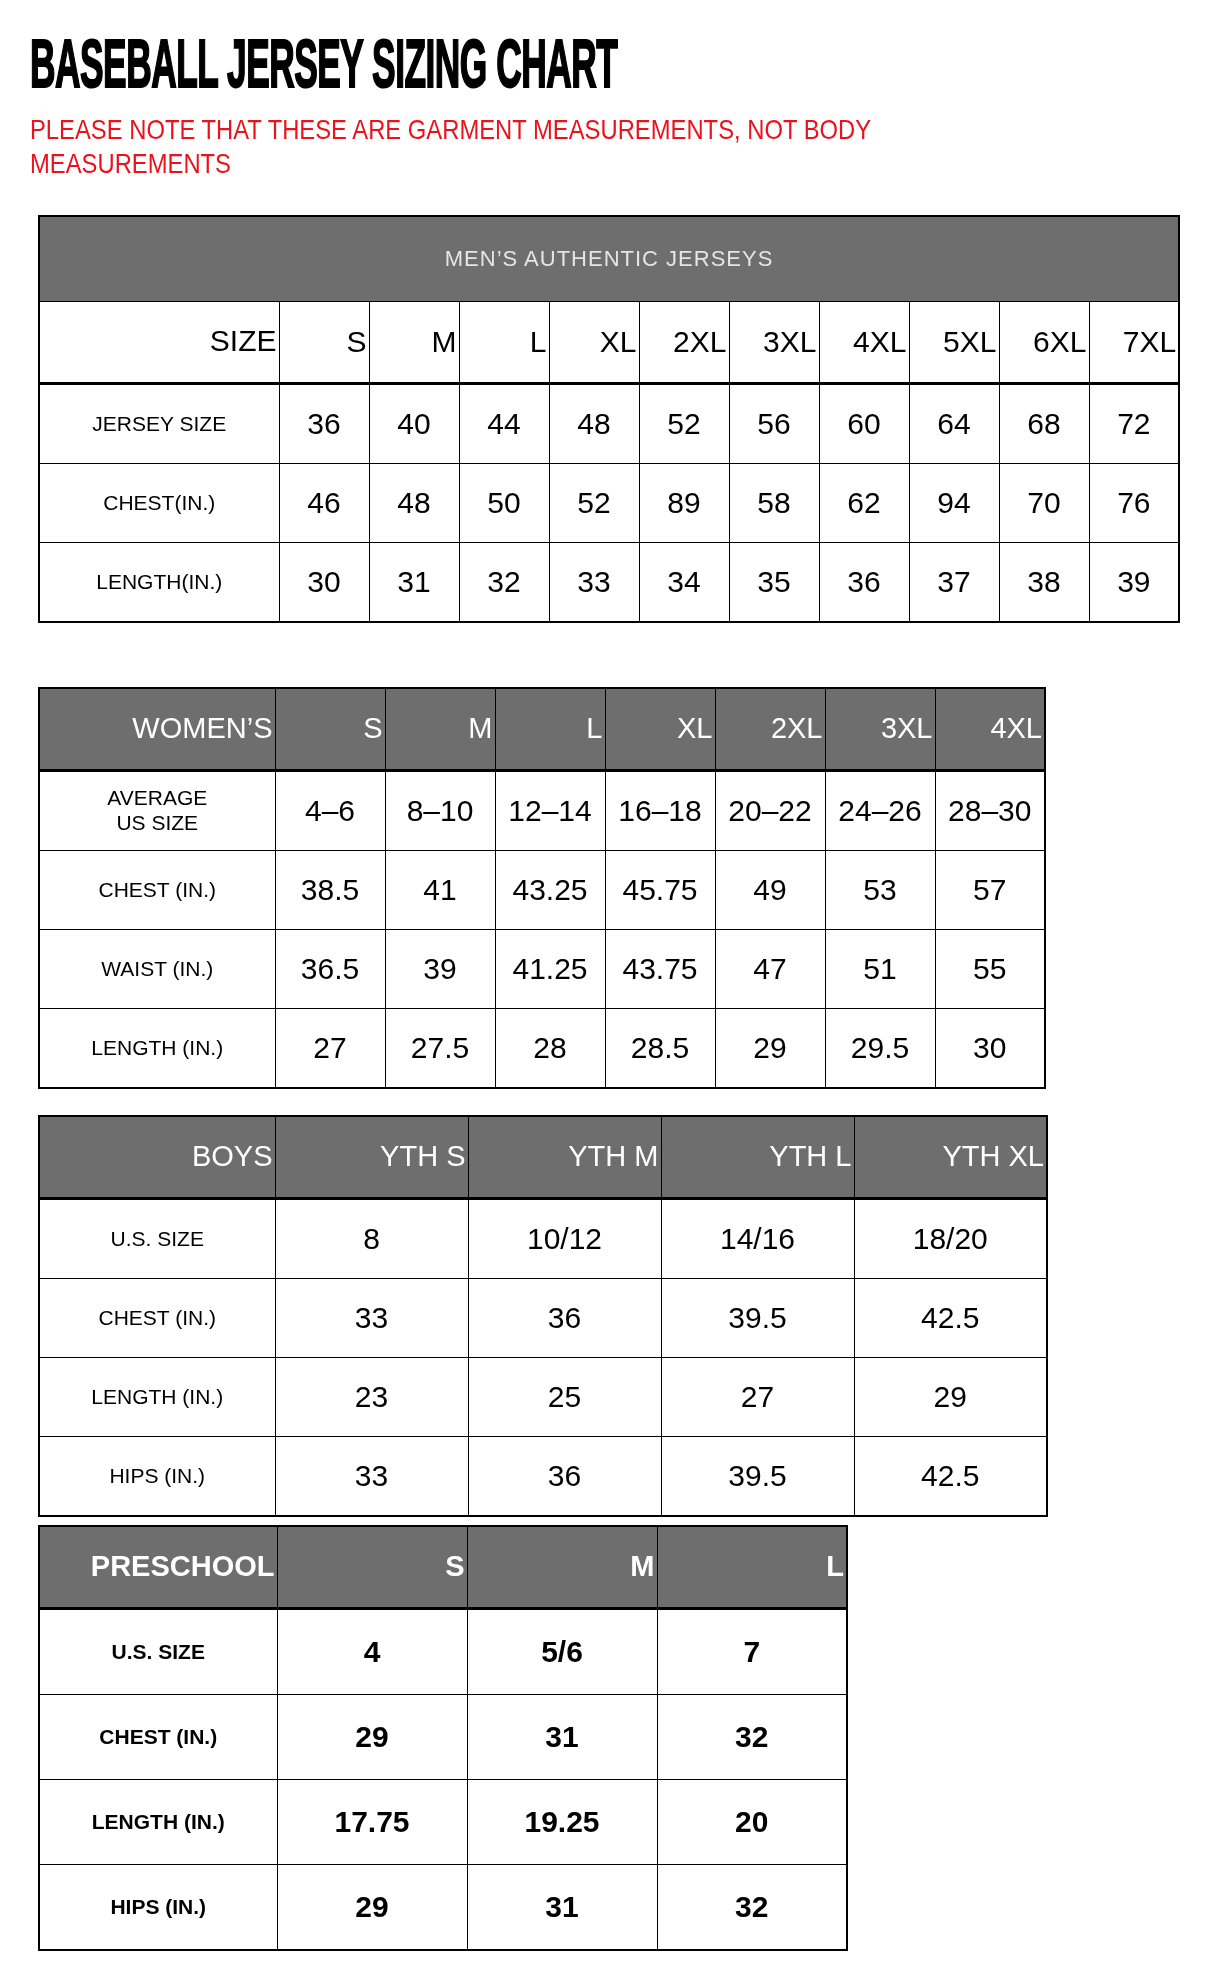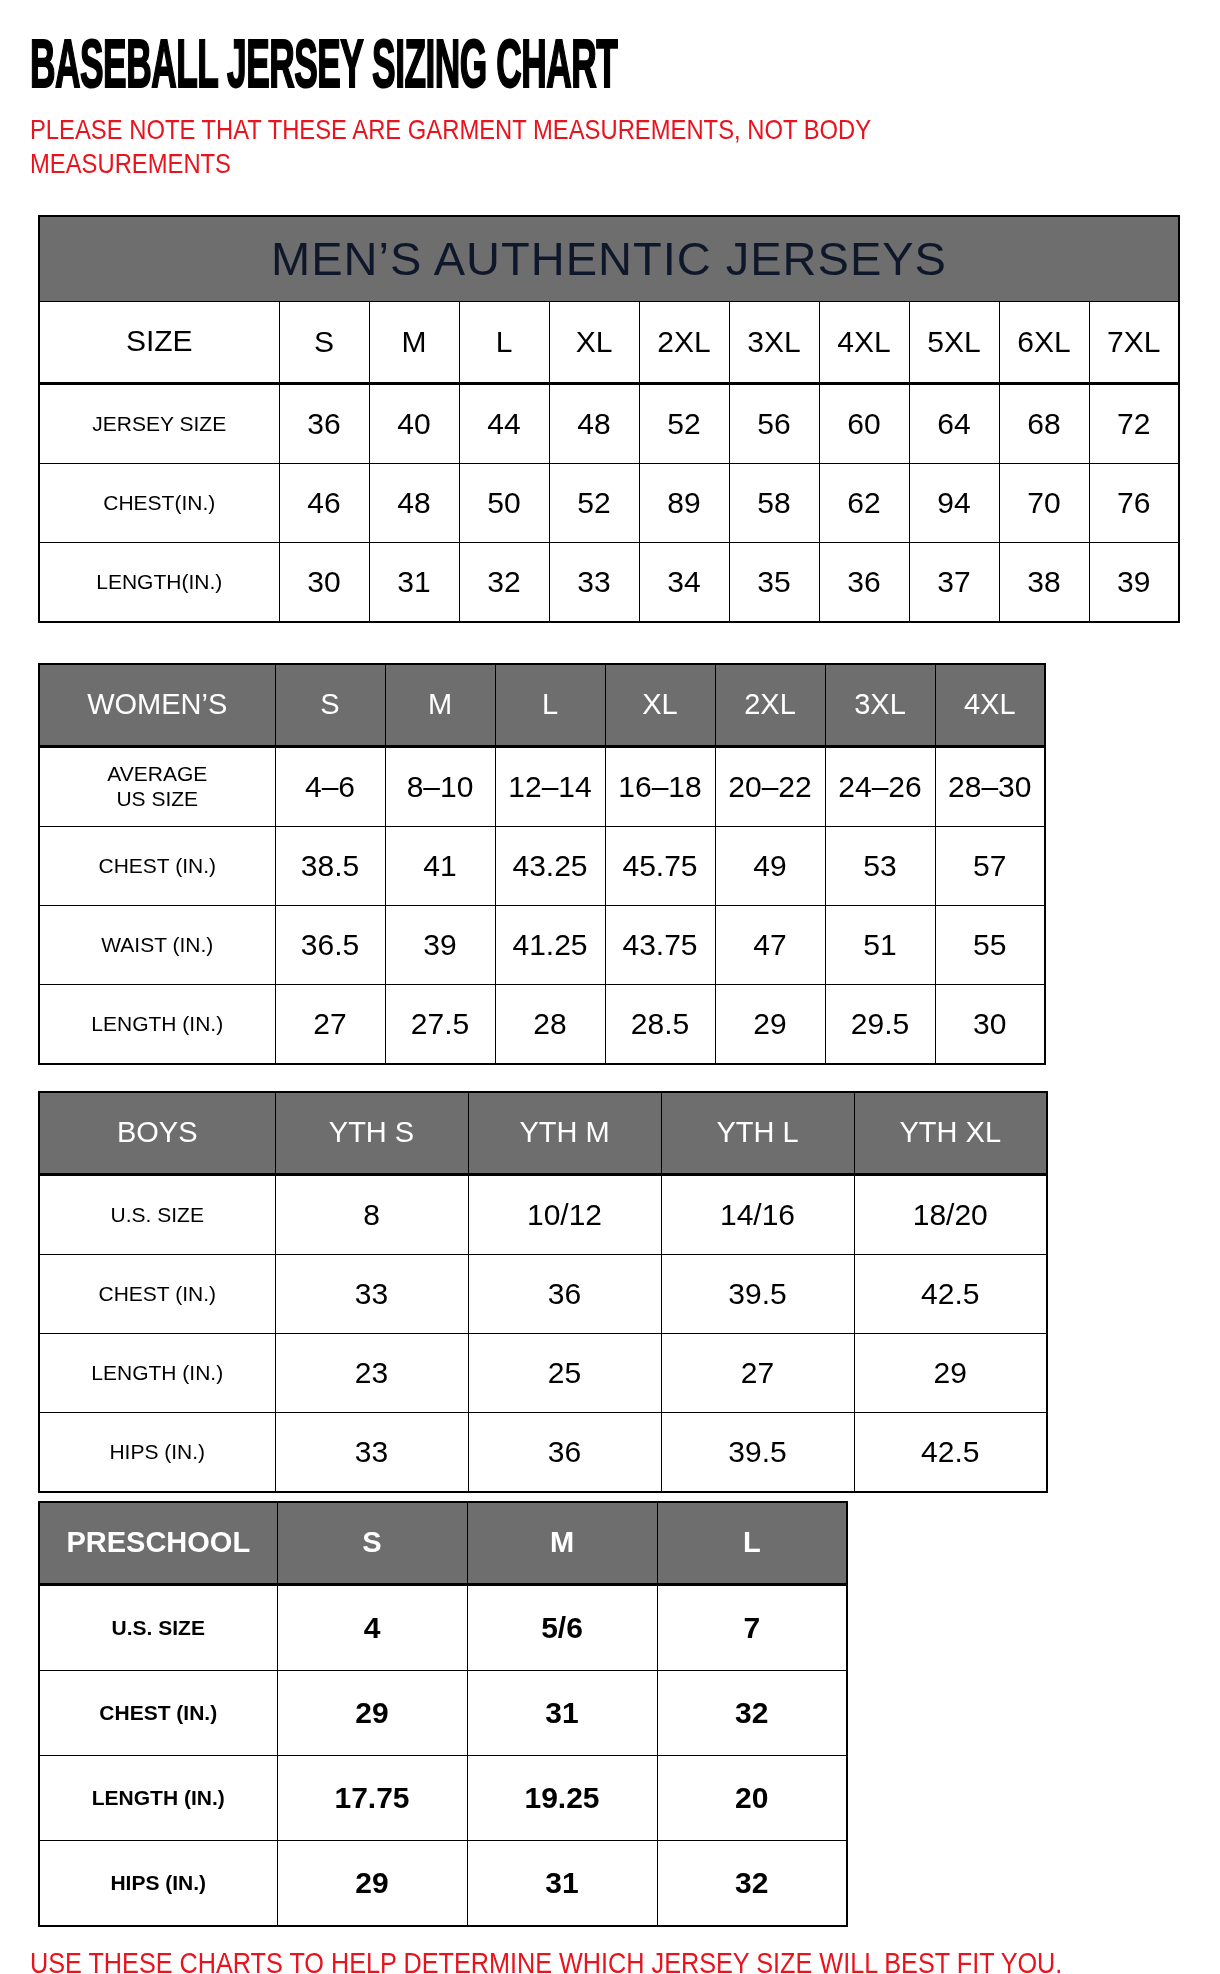--- a/index.html
+++ b/index.html
@@ -40,44 +40,45 @@
   }
   .tbl td{
     border:1px solid var(--border);
     text-align:center;
     vertical-align:middle;
     padding:0 2px;
     overflow:hidden;
   }
   td.banner{
     background:var(--gray);
-    color:#0f172a;
-    font-size:47px;
+    color:#e5e5e5;
+    font-size:22px;
     height:84px;
     letter-spacing:1px;
   }
   tr.headrow td{
     height:80px;
     font-size:30px;
     border-bottom:3px solid var(--border);
+    text-align:right;
   }
   tr.headrow.gray td{
     background:var(--gray);
     color:#fff;
     font-size:29px;
   }
   td.lab{font-size:21px;line-height:1.15;}
   td.val{font-size:30px;height:78px;}
   .preschool td.val{height:84px;}
 
   .mens{width:1140px;}
   .mens col.c-lab{width:240px;}
   .mens col.c-m{width:90px;}
 
-  .womens{width:1006px;margin-top:40px;}
+  .womens{width:1006px;margin-top:64px;}
   .womens col.c-lab{width:236px;}
   .womens col.c-m{width:110px;}
 
   .boys{width:1008px;margin-top:26px;}
   .boys col.c-lab{width:236px;}
   .boys col.c-m{width:193px;}
 
   .preschool{width:808px;margin-top:8px;font-weight:bold;}
   .preschool col.c-lab{width:238px;}
   .preschool col.c-m{width:190px;}

